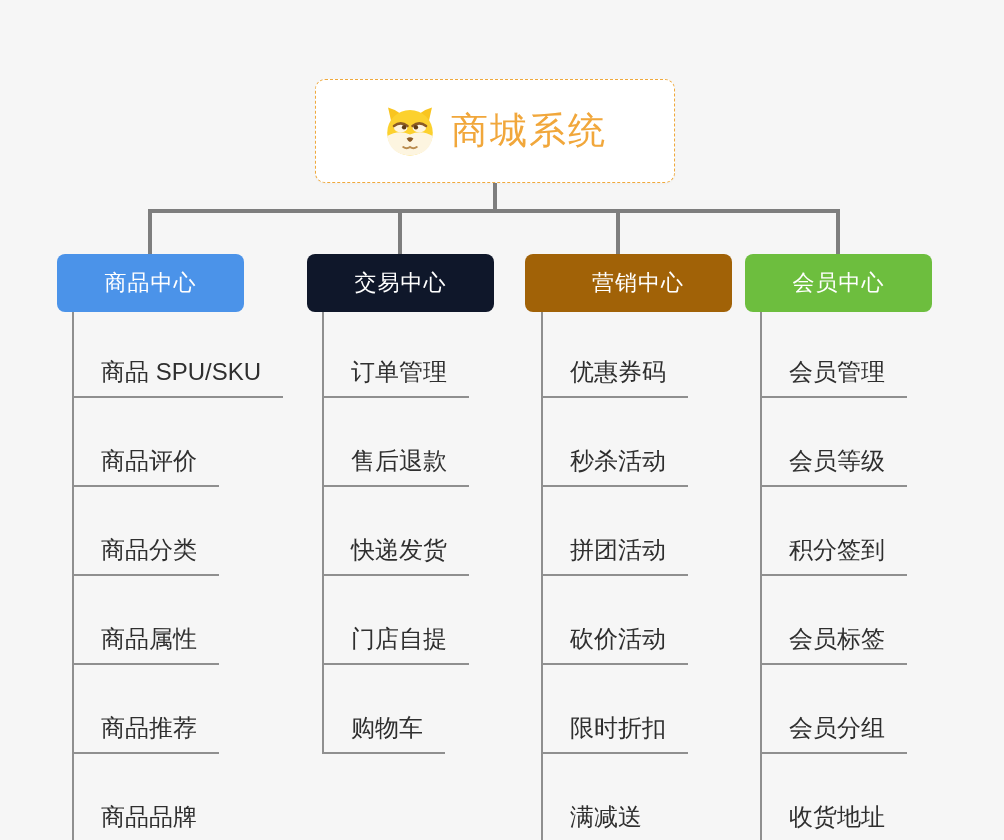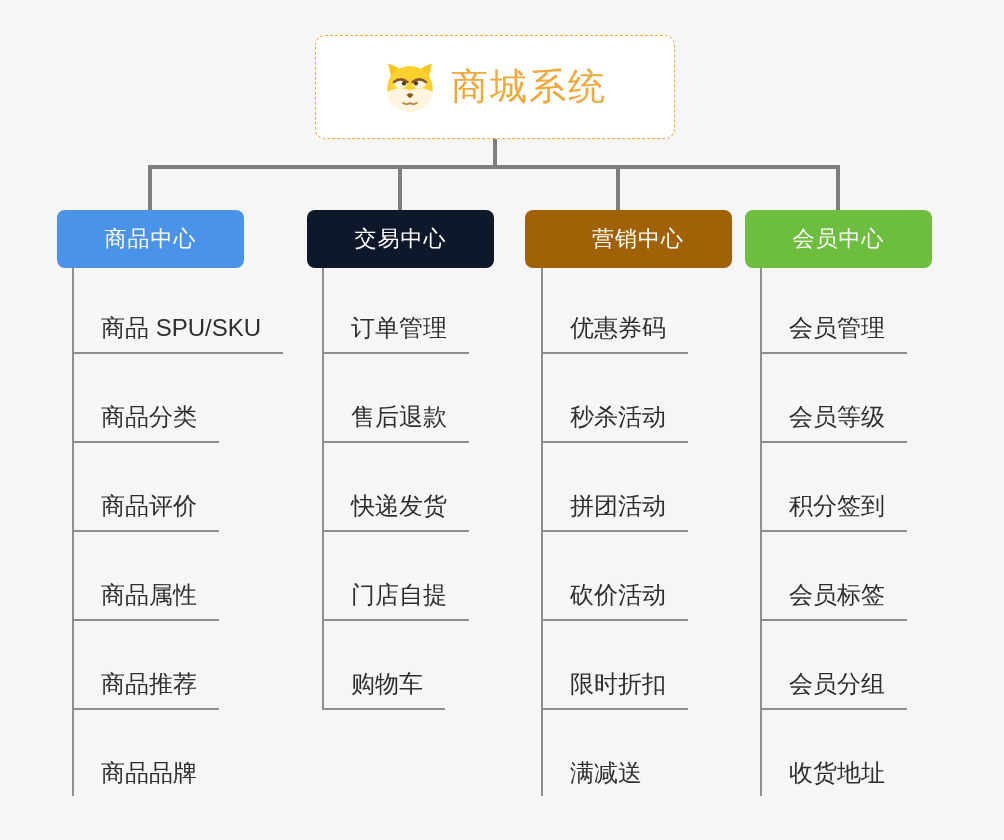--- a/index.html
+++ b/index.html
@@ -5,20 +5,21 @@
   html,body{margin:0;padding:0;}
   body{
     font-family:"Liberation Sans","DejaVu Sans",sans-serif;
     background:#f6f6f6;
   }
   .stage{
     position:relative;
     width:1004px;height:796px;
     background:#f6f6f6;
     overflow:hidden;
+    margin-top:44px;
   }
   .connectors{
     position:absolute;left:0;top:0;
     pointer-events:none;
   }
   .root-node{
     position:absolute;
     left:315px;top:35px;
     width:360px;height:104px;
     background:#ffffff;
@@ -100,24 +101,24 @@
   <div class="branch-header" style="left: 57px; background: rgb(75, 147, 233);">商品中心</div>
   <div class="branch-header" style="left: 307px; background: #0f172a;">交易中心</div>
   <div class="branch-header" style="left: 525px; width: 188px; background: #a16207; padding-left: 19px;">营销中心</div>
   <div class="branch-header" style="left: 745px; background: rgb(109, 190, 62);">会员中心</div>
 
   <div class="col" style="left:72px">
     <div class="item">
         <span class="label">商品 SPU/SKU</span>
       </div>
     <div class="item">
-        <span class="label">商品分类</span>
+        <span class="label">商品评价</span>
       </div>
     <div class="item">
-        <span class="label">商品评价</span>
+        <span class="label">商品分类</span>
       </div>
     <div class="item">
         <span class="label">商品属性</span>
       </div>
     <div class="item">
         <span class="label">商品推荐</span>
       </div>
     <div class="item">
         <span class="label">商品品牌</span>
       </div>

